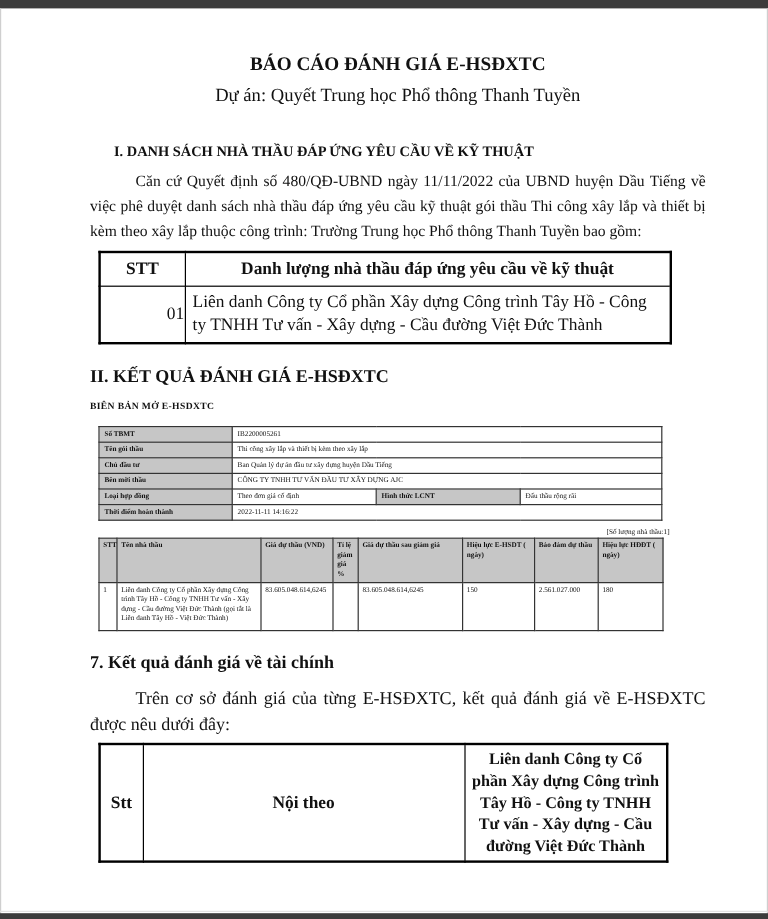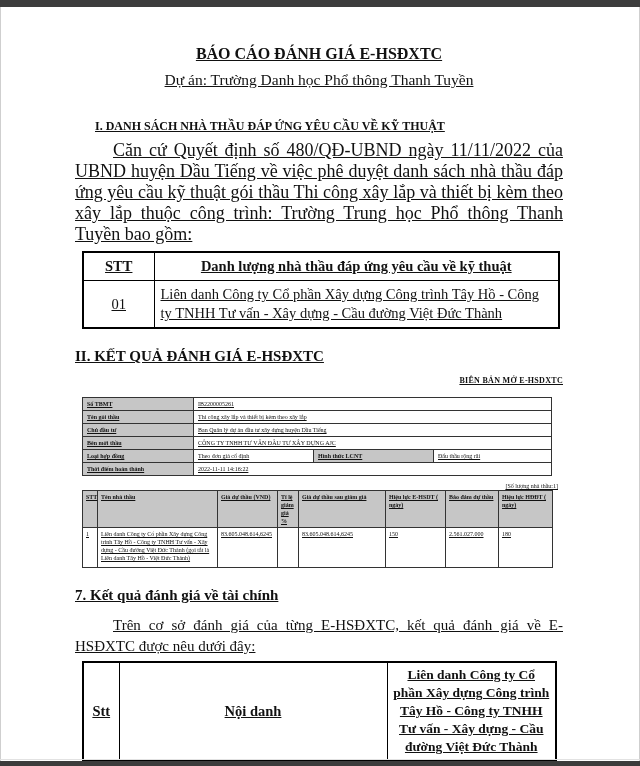--- a/index.html
+++ b/index.html
@@ -11,41 +11,41 @@
     color: #111;
     position: relative;
     overflow: hidden;
   }
   .top-bar { position: absolute; top: 0; left: 0; right: 0; height: 7px; background: #3c3c3c; }
   .bottom-line { position: absolute; bottom: 6px; left: 0; right: 0; height: 1px; background: #e2e2e2; }
   .bottom-bar { position: absolute; bottom: 0; left: 0; right: 0; height: 5px; background: #3c3c3c; }
   .page-frame { position: absolute; top: 7px; bottom: 0; left: 0; right: 0;
     border-left: 1px solid #cfcfcf; border-right: 1px solid #cfcfcf; pointer-events: none; }
 
-  .content { padding: 44px 77px 0 75px; text-decoration: underline; }
+  .content { padding: 44px 52px 0 75px; }
 
   .doc-title  { text-align: center; font-weight: bold; font-size: 16px; line-height: 19px; }
   .doc-sub1   { text-align: center; font-weight: bold; font-size: 15px; line-height: 19px; margin-top: 7px; }
   .doc-sub2   { text-align: center; font-size: 15.5px; line-height: 19px; margin-top: 7px; }
 
   .sec-heading { font-weight: bold; font-size: 12px; line-height: 19px; margin-top: 28px; margin-left: 20px; }
-  .para { font-size: 18px; line-height: 21px; text-align: justify; text-indent: 38px; margin-top: 4px; }
+  .para { font-size: 13px; line-height: 21px; text-align: justify; text-indent: 38px; margin-top: 4px; }
 
   table { border-collapse: collapse; }
   .tbl1 { margin: 6px 0 0 7px; width: 478px; border: 2px solid #000; }
   .tbl1 th, .tbl1 td { border: 1px solid #000; }
   .tbl1 th { font-size: 14.5px; font-weight: bold; text-align: center; padding: 5px 4px; }
-  .tbl1 td.num { text-align: center; font-size: 14.5px; }
+  .tbl1 td.num { text-align: right; font-size: 14.5px; }
   .tbl1 td.txt { font-size: 14.5px; line-height: 19px; padding: 4px 6px; }
 
   .h2 { font-weight: bold; font-size: 15px; line-height: 19px; margin-top: 18px; }
   .h3 { font-weight: bold; font-size: 15px; line-height: 19px; margin-top: 3px; }
 
   .bienban { margin-top: 10px; }
-  .bb-title { text-align: right; font-weight: bold; font-size: 8px; letter-spacing: 0.3px; }
+  .bb-title { text-align: left; font-weight: bold; font-size: 8px; letter-spacing: 0.3px; }
   .bb-info { margin: 12px 0 0 7px; width: 469px; font-size: 6px; border: 1px solid #333; table-layout: fixed; }
   .bb-info td { border: 1px solid #333; padding: 2px 4px; height: 13px; vertical-align: middle; }
   .bb-info td.lbl { background: #c6c6c6; font-weight: bold; }
   .bb-note { width: 476px; margin-left: 7px; margin-top: 7px; text-align: right; font-size: 6px; }
   .bb-bid { margin: 1px 0 0 7px; width: 470px; font-size: 6px; border: 1px solid #333; table-layout: fixed; }
   .bb-bid th, .bb-bid td { border: 1px solid #333; padding: 2px 3px; vertical-align: top; text-align: left; }
   .bb-bid th { background: #c6c6c6; font-weight: bold; line-height: 8px; }
   .bb-bid td { line-height: 8px; height: 40px; }
 
   .para2 { font-size: 15px; line-height: 21px; text-align: justify; text-indent: 38px; margin-top: 10px; }
@@ -57,21 +57,21 @@
 </style>
 </head>
 <body>
 
 <div class="top-bar"></div>
 <div class="page-frame"></div>
 
 <div class="content">
 
   <div class="doc-title">BÁO CÁO ĐÁNH GIÁ E-HSĐXTC</div>
-  <div class="doc-sub2">Dự án: Trường Danh học Phổ thông Thanh Tuyền</div>
+  <div class="doc-sub2">Dự án: Quyết Trung học Phổ thông Thanh Tuyền</div>
 
   <div class="sec-heading">I. DANH SÁCH NHÀ THẦU ĐÁP ỨNG YÊU CẦU VỀ KỸ THUẬT</div>
   <div class="para">Căn cứ Quyết định số 480/QĐ-UBND ngày 11/11/2022 của UBND huyện Dầu Tiếng về việc phê duyệt danh sách nhà thầu đáp ứng yêu cầu kỹ thuật gói thầu Thi công xây lắp và thiết bị kèm theo xây lắp thuộc công trình: Trường Trung học Phổ thông Thanh Tuyền bao gồm:</div>
 
   <table class="tbl1">
     <colgroup>
         <col style="width:71px">
         <col>
       </colgroup>
     <tbody>
@@ -171,21 +171,21 @@
 
   <table class="tbl3">
     <colgroup>
         <col style="width:36px">
         <col style="width:268px">
         <col style="width:169px">
       </colgroup>
     <tbody>
         <tr>
       <th class="stt">Stt</th>
-      <th class="noidung">Nội danh</th>
+      <th class="noidung">Nội theo</th>
       <th class="lienanh">Liên danh Công ty Cổ phần Xây dựng Công trình Tây Hồ - Công ty TNHH Tư vấn - Xây dựng - Cầu đường Việt Đức Thành</th>
     </tr>
   </tbody>
     </table>
 
 </div>
 
 <div class="bottom-line"></div>
 <div class="bottom-bar"></div>
 

